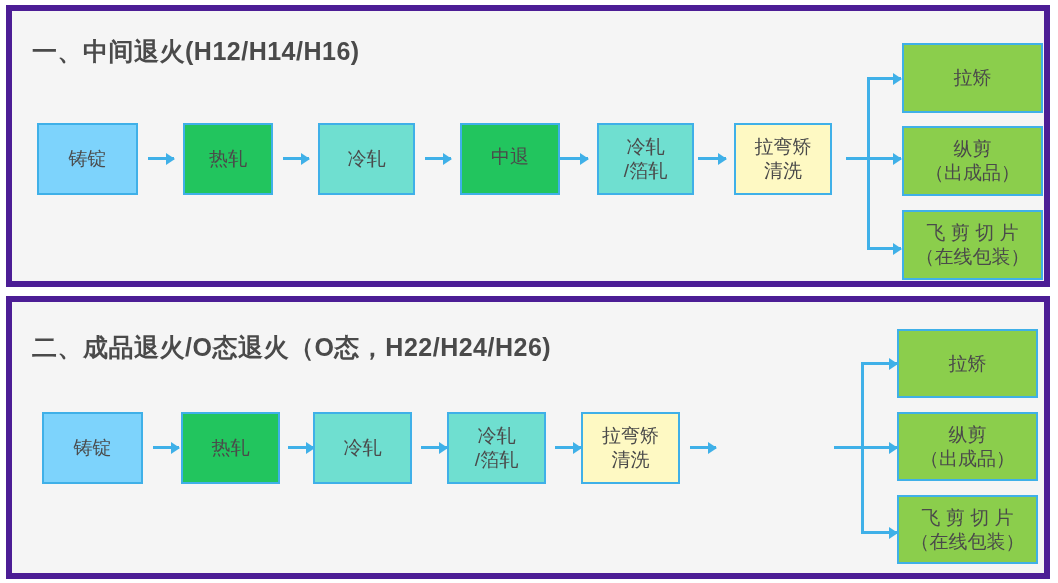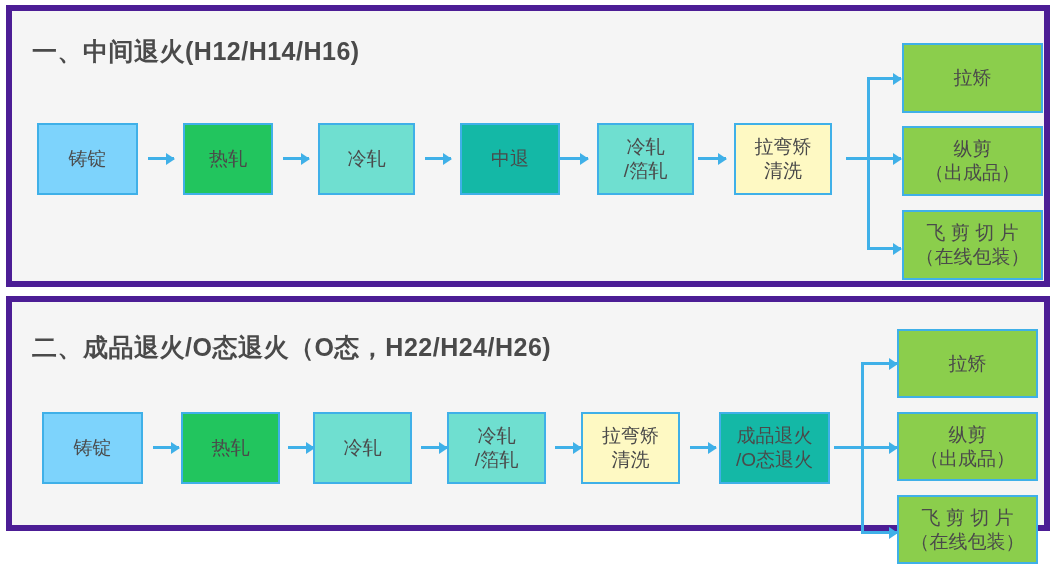--- a/index.html
+++ b/index.html
@@ -11,21 +11,21 @@
   }
   .panel{
     position:absolute;
     left:6px;
     width:1044px;
     background:#f5f5f5;
     border:6px solid #4c1d95;
     box-sizing:border-box;
   }
   #panel-1{top:5px;height:282px;}
-  #panel-2{top:296px;height:235px;}
+  #panel-2{top:296px;height:283px;}
 
   .panel-title{
     position:absolute;
     left:20px;
     font-size:25px;
     font-weight:bold;
     color:#4a4a4a;
     letter-spacing:0.5px;
     white-space:nowrap;
   }
@@ -41,21 +41,21 @@
     justify-content:center;
     text-align:center;
     color:#4a4a4a;
     font-size:19px;
     line-height:1.25;
     white-space:pre-line;
   }
   .fill-white{background:#7dd3fc;}
   .fill-beige{background:#22c55e;}
   .fill-teal{background:#6fdfd0;}
-  .fill-blue{background:#14b8a6;}
+  .fill-blue{background:#22c55e;font-family:Liberation Mono, monospace;}
   .fill-yellow{background:#fef9c3;}
   .fill-green{background:#8bce4c;}
 
   .arrow{
     position:absolute;
     height:3px;
     background:#3fb0e8;
   }
   .arrow::after{
     content:"";
@@ -144,22 +144,20 @@
   <div class="arrow" style="left:409px;top:144px;width:26px;"></div>
 
   <div class="node fill-teal" style="left:435px;top:110px;width:99px;height:72px;">冷轧
 /箔轧</div>
   <div class="arrow" style="left:543px;top:144px;width:26px;"></div>
 
   <div class="node fill-yellow" style="left:569px;top:110px;width:99px;height:72px;">拉弯矫
 清洗</div>
   <div class="arrow" style="left:678px;top:144px;width:26px;"></div>
 
-  <div class="node fill-blue" style="left:707px;top:110px;width:111px;height:72px;">成品退火
-/O态退火</div>
 
   <div class="trunk-h" style="left:822px;top:144px;width:28px;"></div>
   <div class="trunk-v" style="left:849px;top:60px;height:172px;"></div>
   <div class="stub" style="left:849px;top:60px;width:36px;"></div>
   <div class="stub" style="left:849px;top:144px;width:36px;"></div>
   <div class="stub" style="left:849px;top:229px;width:36px;"></div>
 
   <div class="node fill-green" style="left:885px;top:27px;width:141px;height:69px;">拉矫</div>
   <div class="node fill-green" style="left:885px;top:110px;width:141px;height:69px;">纵剪
 （出成品）</div>

